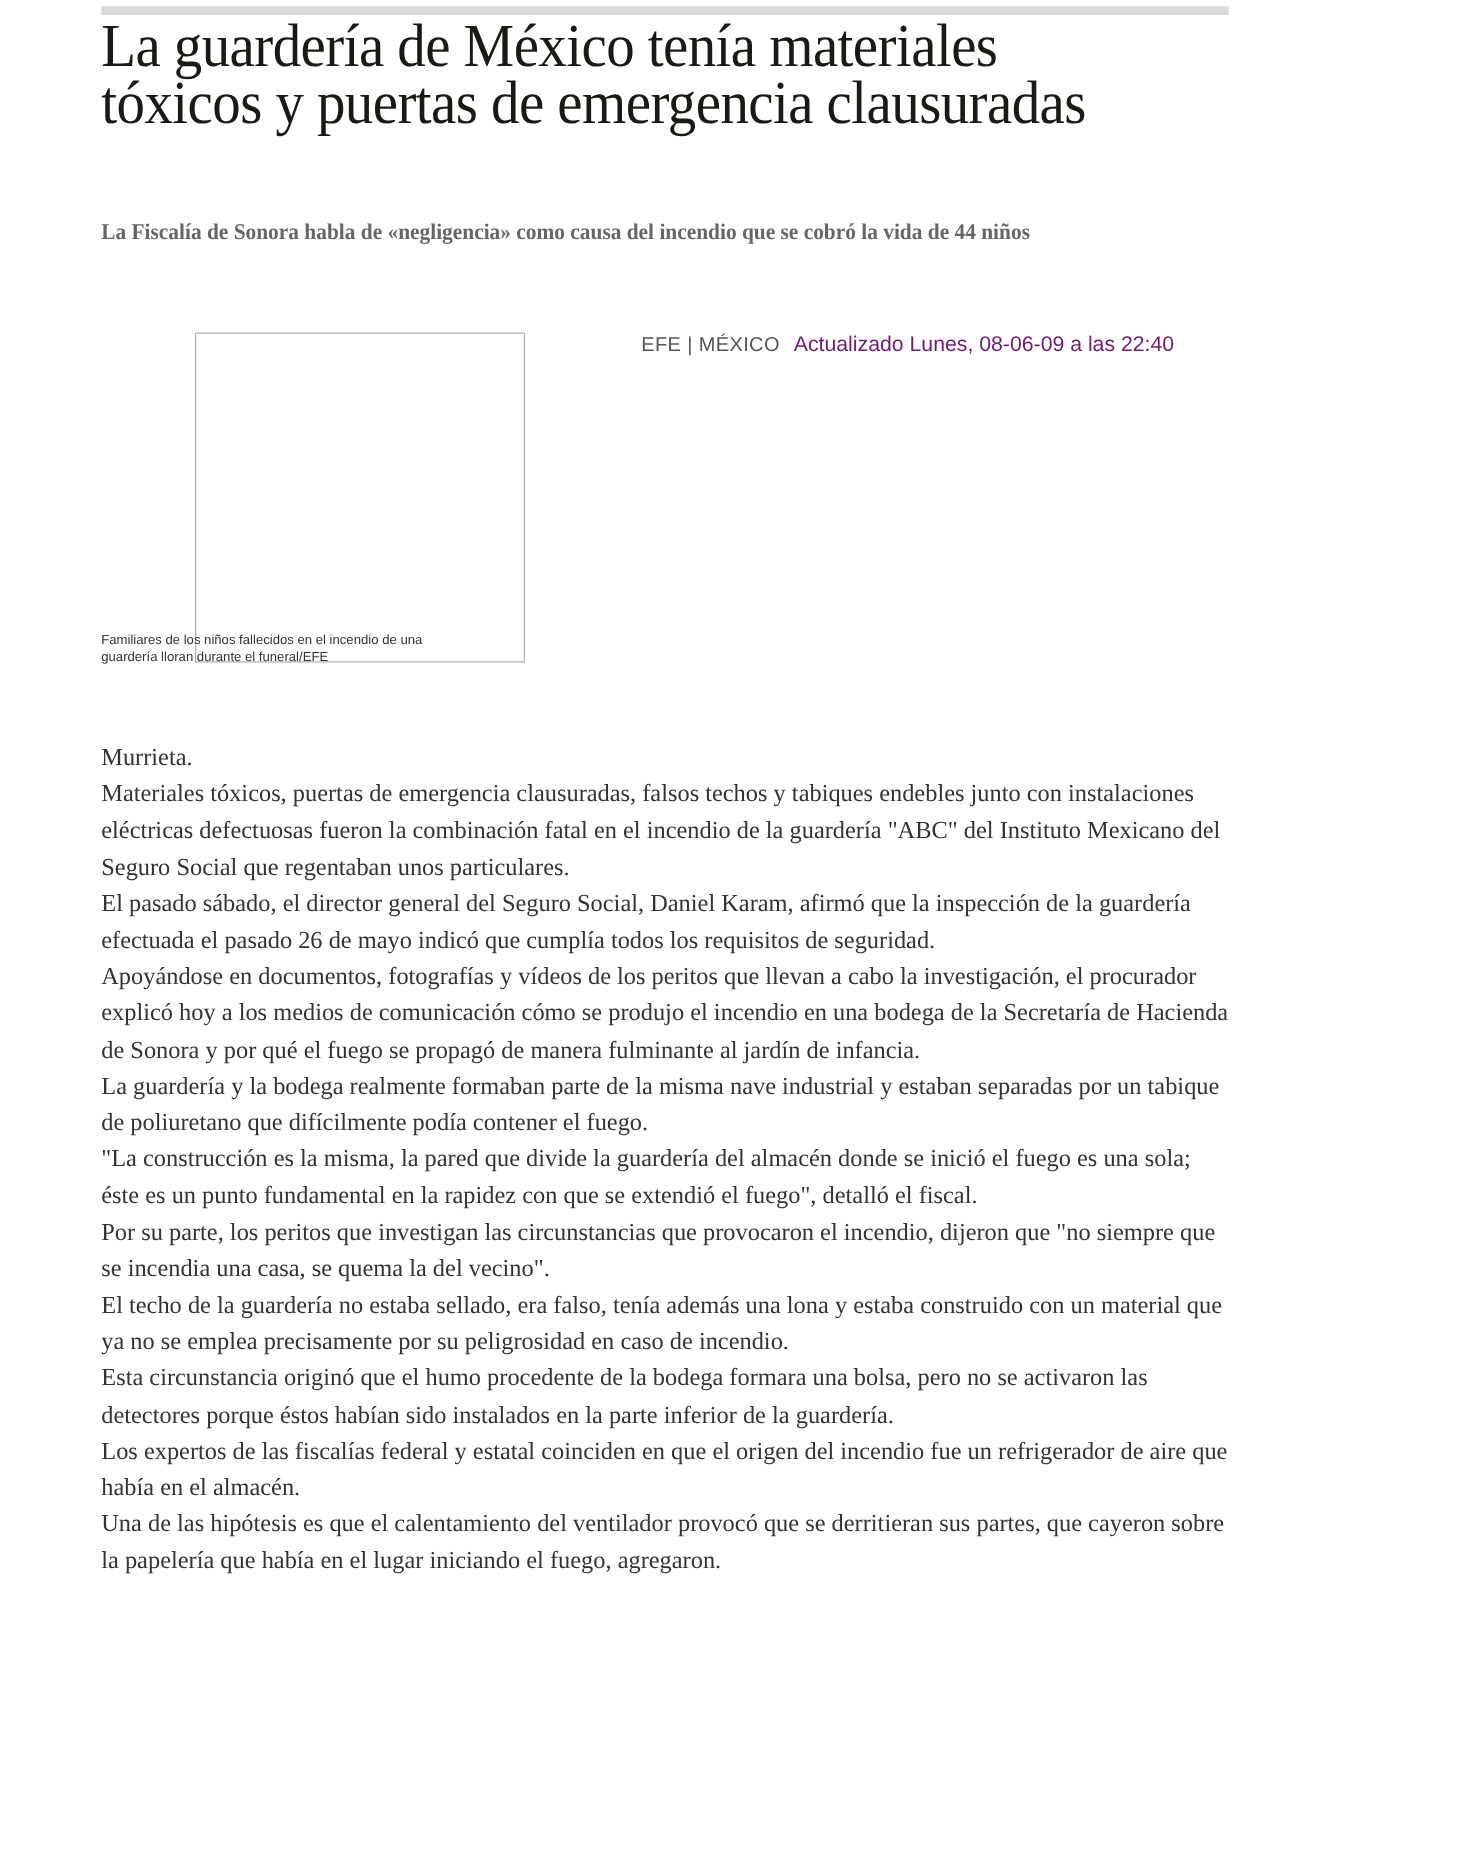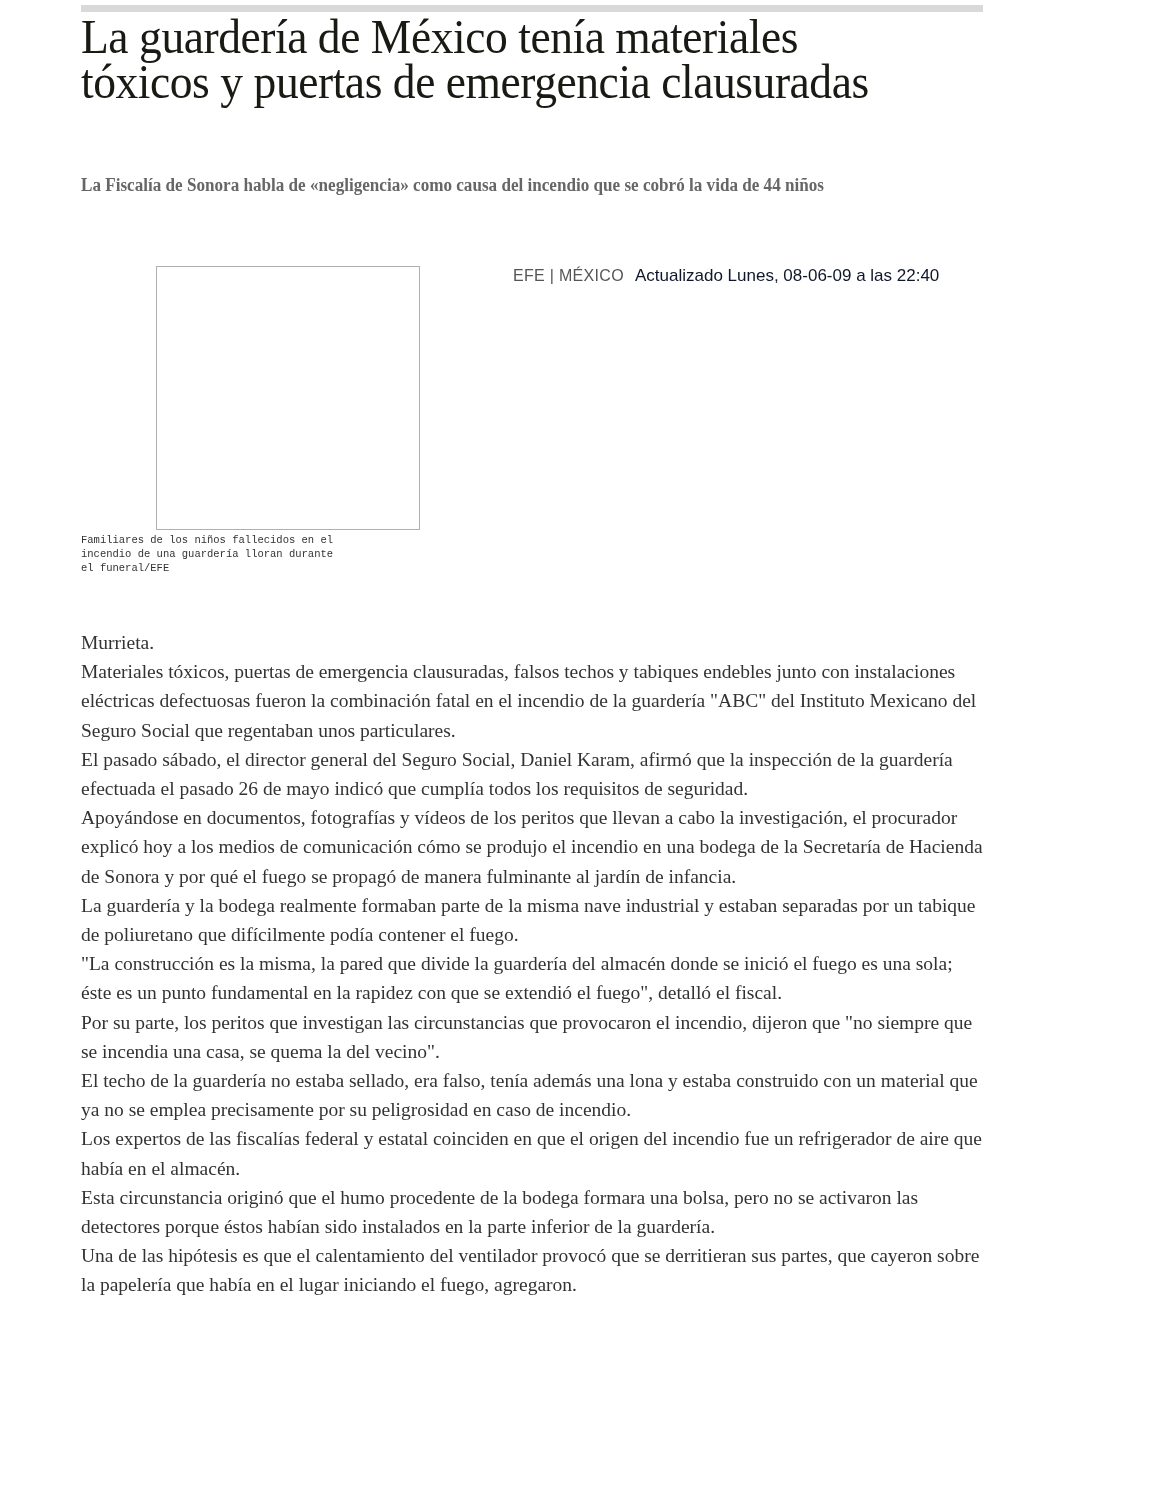--- a/index.html
+++ b/index.html
@@ -1,27 +1,27 @@
 <!DOCTYPE html>
 <html><head>
 <meta charset="utf-8">
 <style>
   html, body { margin: 0; padding: 0; background: #ffffff; }
   body { width: 1167px; height: 1488px; position: relative; overflow: hidden; font-family: "DejaVu Serif", serif; color: #222; }
   .topbar { position: absolute; left: 81px; top: 5px; width: 902px; height: 7px; background: #d9d9d9; }
   .headline { position: absolute; left: 81px; top: 14px; width: 900px; margin: 0; font-family: "Liberation Serif", serif; font-weight: normal; font-size: 49px; line-height: 45px; color: #1a1a14; letter-spacing: -0.5px; transform: scaleX(0.93); transform-origin: left top; }
   .subtitle { position: absolute; left: 81px; top: 170px; width: 920px; margin: 0; font-family: "Liberation Serif", serif; font-weight: bold; font-size: 18px; line-height: 30px; color: #666; transform: scaleX(0.95); transform-origin: left top; }
   .photo { position: absolute; left: 156px; top: 266px; width: 264px; height: 264px; border: 1px solid #b0b0b0; box-sizing: border-box; background: #fff; }
-  .caption { position: absolute; left: 81px; top: 533px; width: 260px; font-family: Liberation Mono, monospace; font-size: 10.5px; line-height: 14px; color: #333; }
+  .caption { position: absolute; left: 81px; top: 505px; width: 260px; font-family: Liberation Sans, sans-serif; font-size: 10.5px; line-height: 14px; color: #333; }
   .byline { position: absolute; left: 513px; top: 266px; white-space: nowrap; }
   .byline .agency { font-family: Liberation Sans, sans-serif; font-size: 16px; color: #555; letter-spacing: 0.3px; }
-  .byline .updated { font-family: "Liberation Sans", sans-serif; font-size: 17px; color: #0f172a; margin-left: 6px; }
+  .byline .updated { font-family: "Liberation Sans", sans-serif; font-size: 17px; color: #701a75; margin-left: 6px; }
   .lead { position: absolute; left: 513px; top: 303px; width: 470px; font-family: "Liberation Serif", serif; font-size: 19.5px; line-height: 29.2px; color: #333; }
   .lead p { margin: 0; }
-  .body { position: absolute; left: 81px; top: 628px; width: 905px; font-family: "Liberation Serif", serif; font-size: 19.5px; line-height: 29.2px; color: #333; }
+  .body { position: absolute; left: 81px; top: 592px; width: 905px; font-family: "Liberation Serif", serif; font-size: 19.5px; line-height: 29.2px; color: #333; }
   .body p { margin: 0; }
   .body h3 { margin: 0 0 6px 0; font-family: "Liberation Serif", serif; font-weight: bold; font-size: 20px; line-height: 26px; color: #111; }
 </style>
 </head>
 <body>
 
 <div class="topbar"></div>
 
 <h1 class="headline">La guardería de México tenía materiales tóxicos y puertas de emergencia clausuradas</h1>
 
@@ -42,16 +42,16 @@
   <p>Murrieta.</p>
   <p>Materiales tóxicos, puertas de emergencia clausuradas, falsos techos y tabiques endebles junto con instalaciones eléctricas defectuosas fueron la combinación fatal en el incendio de la guardería "ABC" del Instituto Mexicano del Seguro Social que regentaban unos particulares.</p>
   <p>El pasado sábado, el director general del Seguro Social, Daniel Karam, afirmó que la inspección de la guardería efectuada el pasado 26 de mayo indicó que cumplía todos los requisitos de seguridad.</p>
   <p>Apoyándose en documentos, fotografías y vídeos de los peritos que llevan a cabo la investigación, el procurador explicó hoy a los medios de comunicación cómo se produjo el incendio en una bodega de la Secretaría de Hacienda de Sonora y por qué el fuego se propagó de manera fulminante al jardín de infancia.</p>
 
   <p>La guardería y la bodega realmente formaban parte de la misma nave industrial y estaban separadas por un tabique de poliuretano que difícilmente podía contener el fuego.</p>
   <p>"La construcción es la misma, la pared que divide la guardería del almacén donde se inició el fuego es una sola; éste es un punto fundamental en la rapidez con que se extendió el fuego", detalló el fiscal.</p>
   <p>Por su parte, los peritos que investigan las circunstancias que provocaron el incendio, dijeron que "no siempre que se incendia una casa, se quema la del vecino".</p>
 
   <p>El techo de la guardería no estaba sellado, era falso, tenía además una lona y estaba construido con un material que ya no se emplea precisamente por su peligrosidad en caso de incendio.</p>
+  <p>Esta circunstancia originó que el humo procedente de la bodega formara una bolsa, pero no se activaron las detectores porque éstos habían sido instalados en la parte inferior de la guardería.</p>
   <p>Los expertos de las fiscalías federal y estatal coinciden en que el origen del incendio fue un refrigerador de aire que había en el almacén.</p>
-  <p>Esta circunstancia originó que el humo procedente de la bodega formara una bolsa, pero no se activaron las detectores porque éstos habían sido instalados en la parte inferior de la guardería.</p>
   <p>Una de las hipótesis es que el calentamiento del ventilador provocó que se derritieran sus partes, que cayeron sobre la papelería que había en el lugar iniciando el fuego, agregaron.</p>
 </div>
 
 </body></html>

